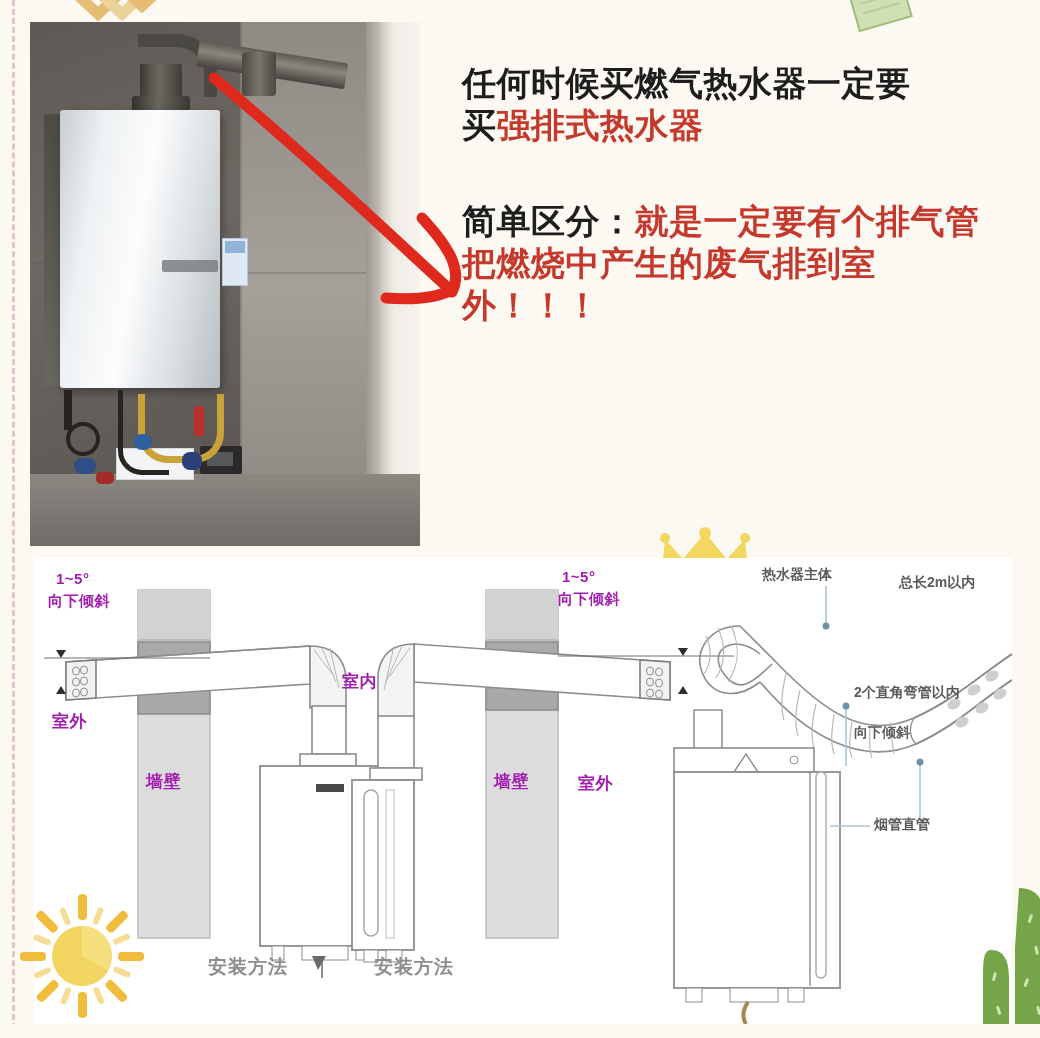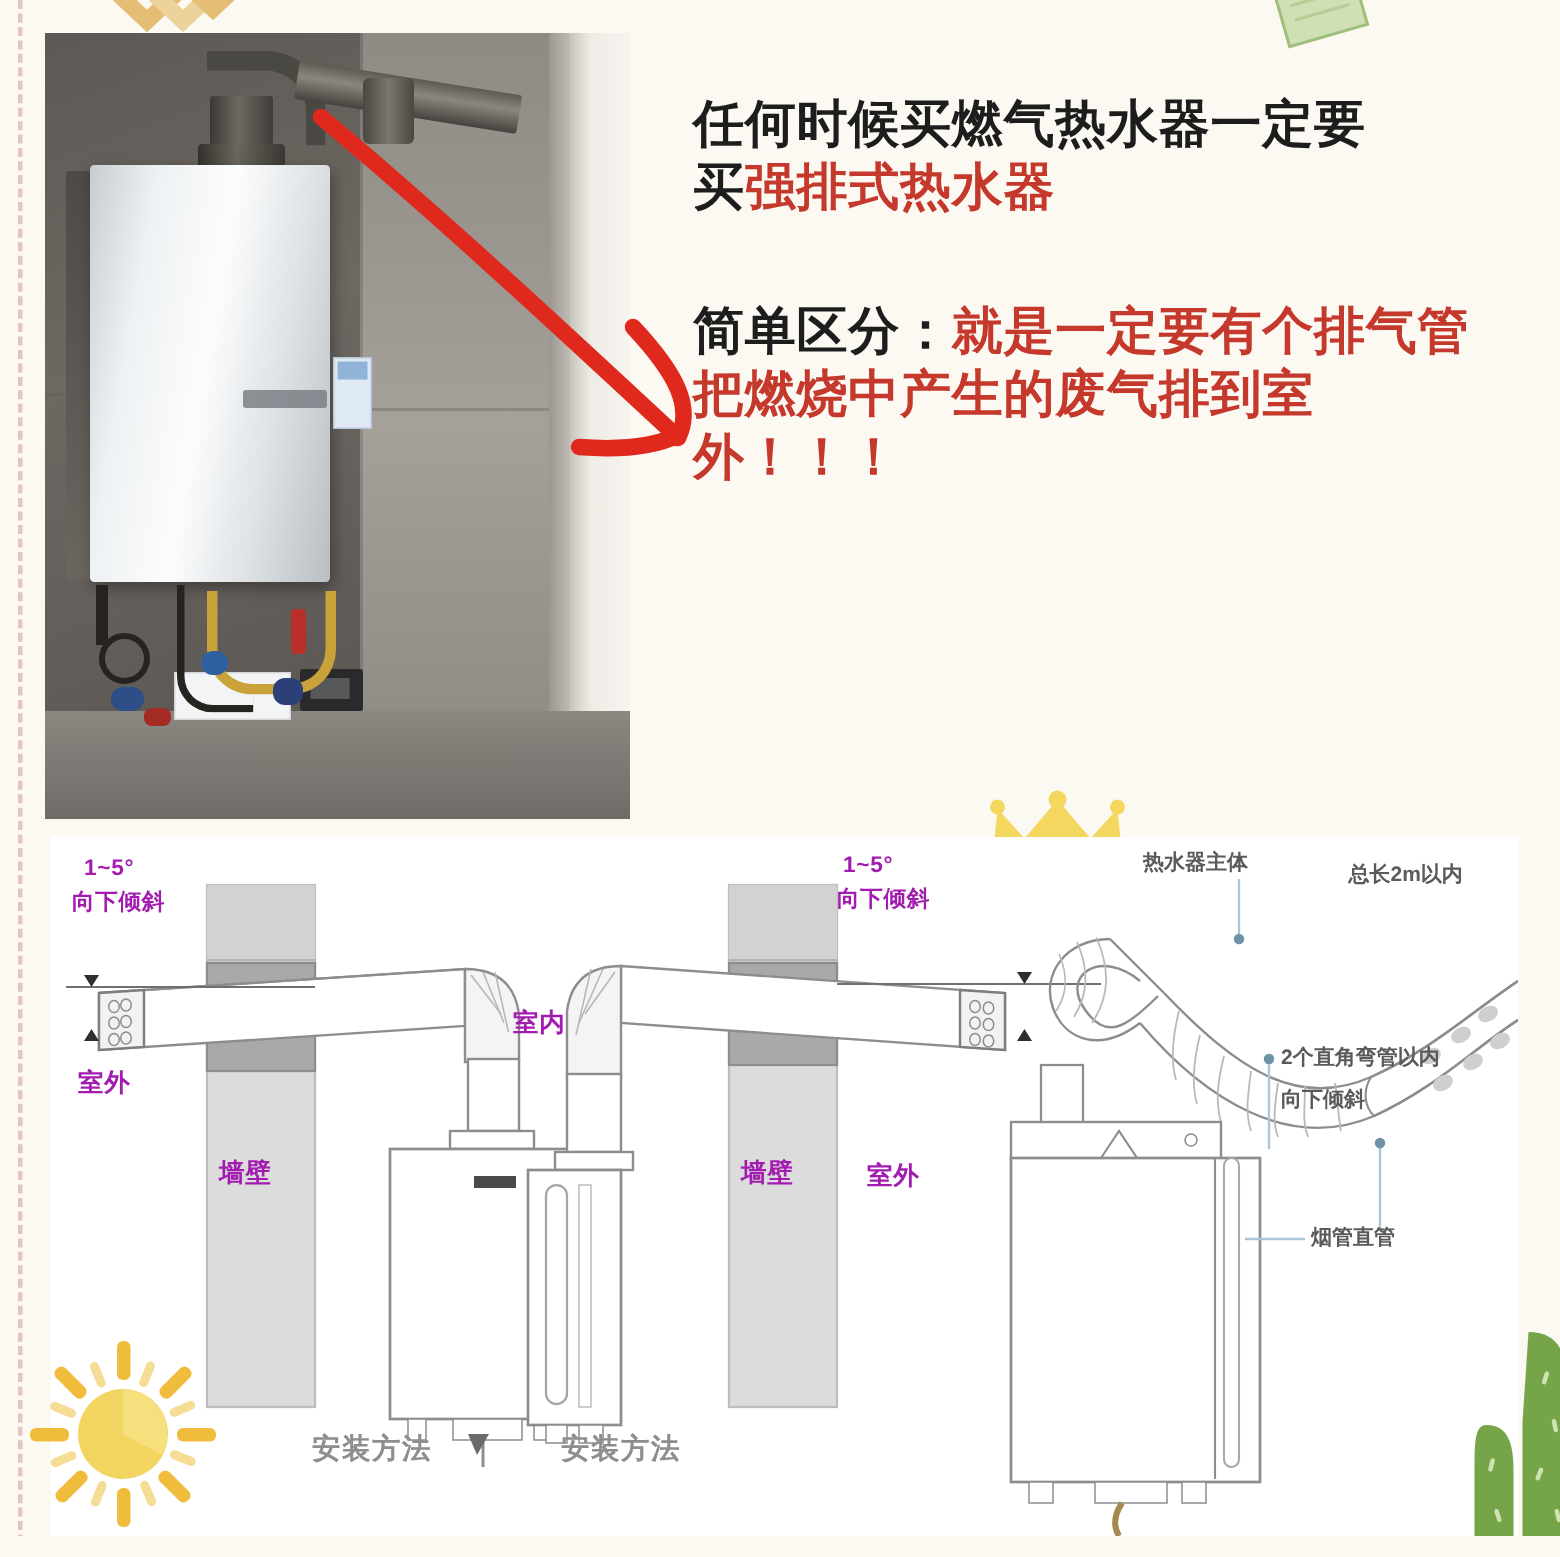--- a/index.html
+++ b/index.html
@@ -349,21 +349,21 @@
     <span class="dg-label" style="left:528px;top:10px;">1~5°</span>
     <span class="dg-label" style="left:524px;top:32px;">向下倾斜</span>
     <span class="dg-label" style="left:460px;top:212px;font-size:17px;">墙壁</span>
     <span class="dg-label" style="left:544px;top:214px;font-size:17px;">室外</span>
     <div class="dg-caption" style="left:230px;top:394px;width:300px;">
       <div>安装方法</div>
     </div>
 
     <span class="dg-thin" style="left:728px;top:8px;">热水器主体</span>
     <span class="dg-thin" style="left:865px;top:16px;">总长2m以内</span>
-    <span class="dg-thin" style="left:820px;top:138px;">2个直角弯管以内</span>
+    <span class="dg-thin" style="left:820px;top:126px;">2个直角弯管以内</span>
     <span class="dg-thin" style="left:820px;top:166px;">向下倾斜</span>
     <span class="dg-thin" style="left:840px;top:258px;">烟管直管</span>
   </div>
 
   <div class="sun">
     <svg width="128" height="128" viewBox="0 0 128 128">
       <g fill="#f0bc3c">
         <rect x="60" y="2" width="9" height="26" rx="4"></rect>
         <rect x="60" y="100" width="9" height="26" rx="4"></rect>
         <rect x="2" y="60" width="26" height="9" rx="4"></rect>

